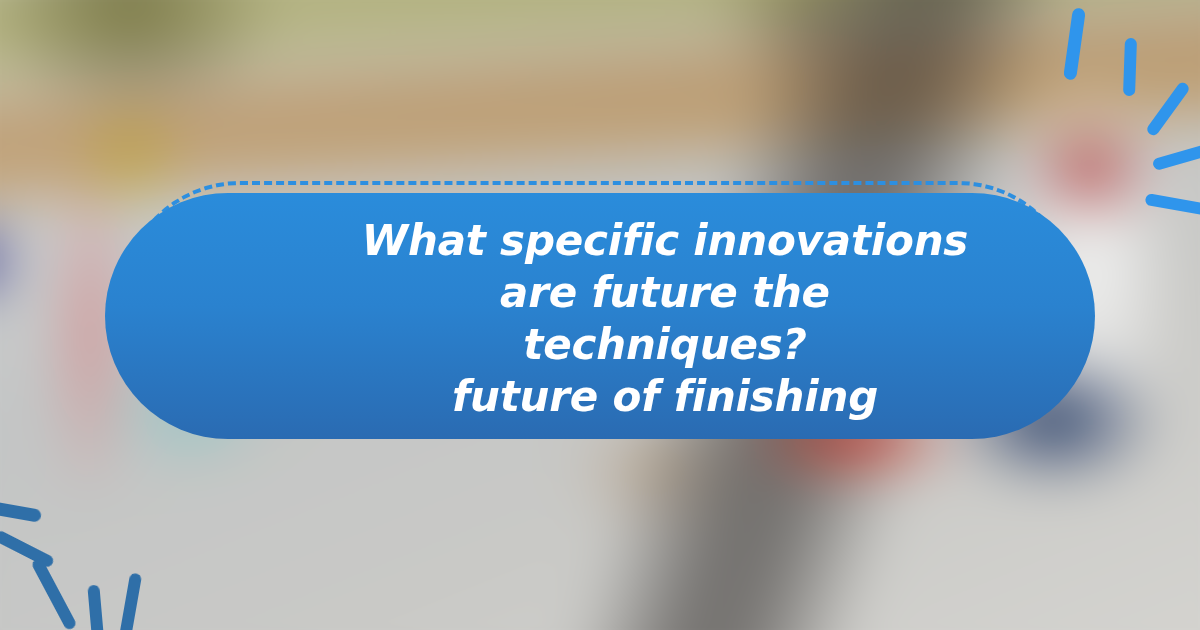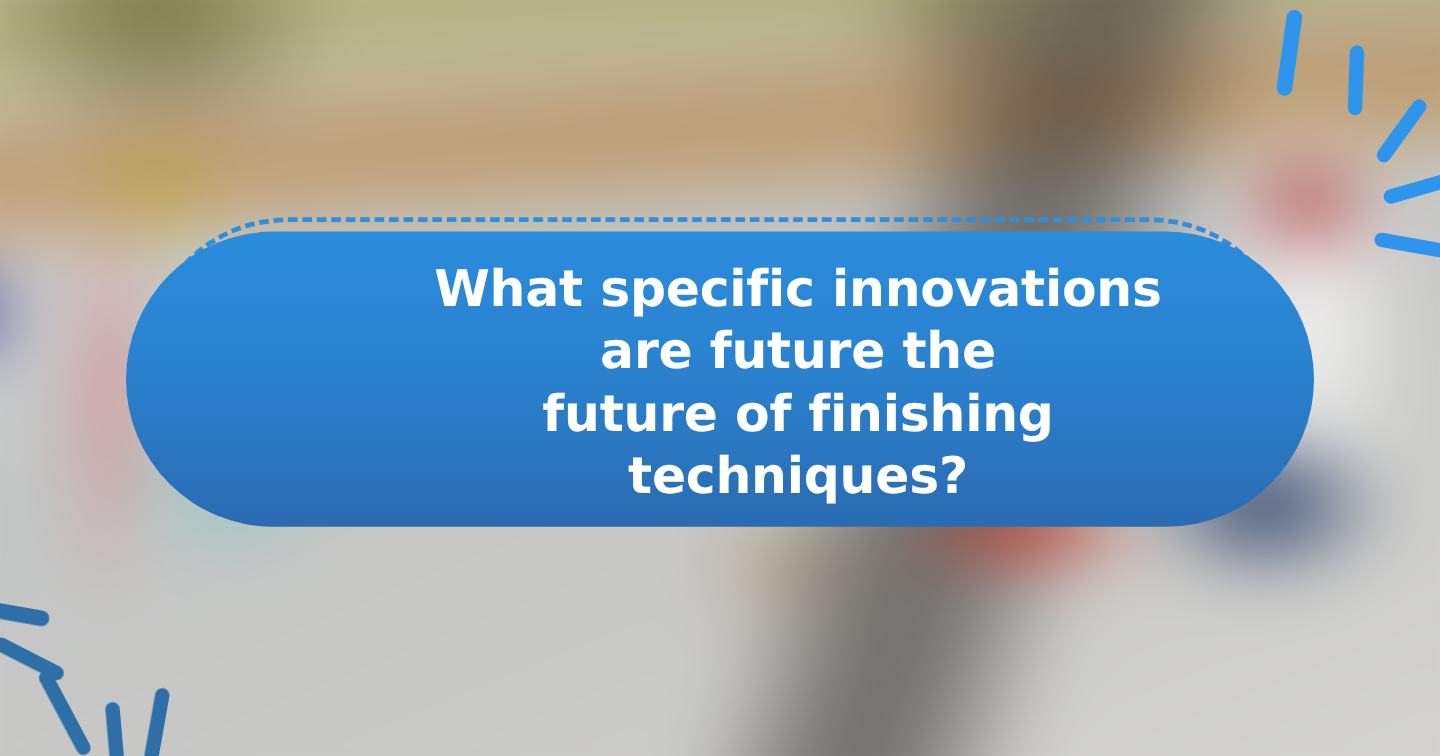--- a/index.html
+++ b/index.html
@@ -111,20 +111,21 @@
     left: 180px;
     top: 22px;
     width: 760px;
     text-align: center;
     color: #ffffff;
     font-size: 42px;
     font-weight: bold;
     line-height: 1.24;
     letter-spacing: -0.2px;
     font-family: "DejaVu Sans", "Liberation Sans", sans-serif;
+    font-style: italic;
   }
   .card-text .ln { display: block; white-space: nowrap; }
 </style>
 </head>
 <body>
 
 <div class="canvas">
 
   <div class="bg-photo"></div>
 
@@ -143,19 +144,19 @@
     <span class="ray" style="left:90px;  top:130px; width:12px; height:62px; transform:rotate(175deg);"></span>
     <span class="ray" style="left:124px; top:118px; width:12px; height:72px; transform:rotate(190deg);"></span>
   </div>
 
   <div class="card-wrap">
     <div class="card-dash"></div>
     <div class="card">
       <div class="card-text">
         <span class="ln">What specific innovations</span>
         <span class="ln">are future the</span>
+        <span class="ln">techniques?</span>
         <span class="ln">future of finishing</span>
-        <span class="ln">techniques?</span>
       </div>
     </div>
   </div>
 
 </div>
 
 </body></html>

